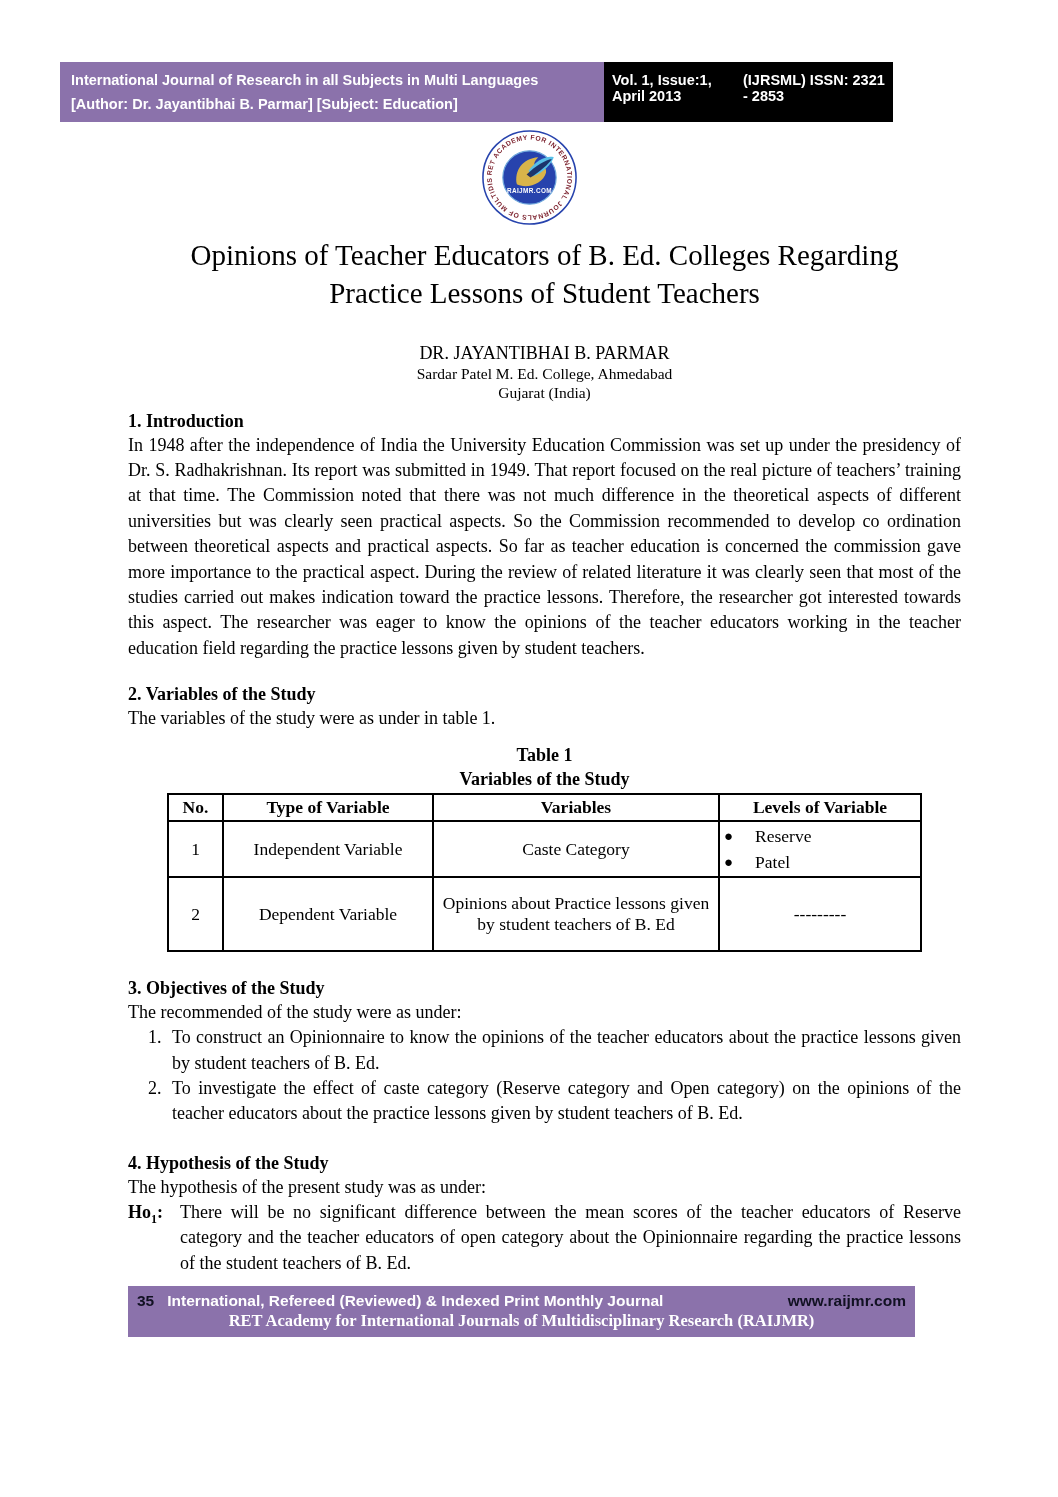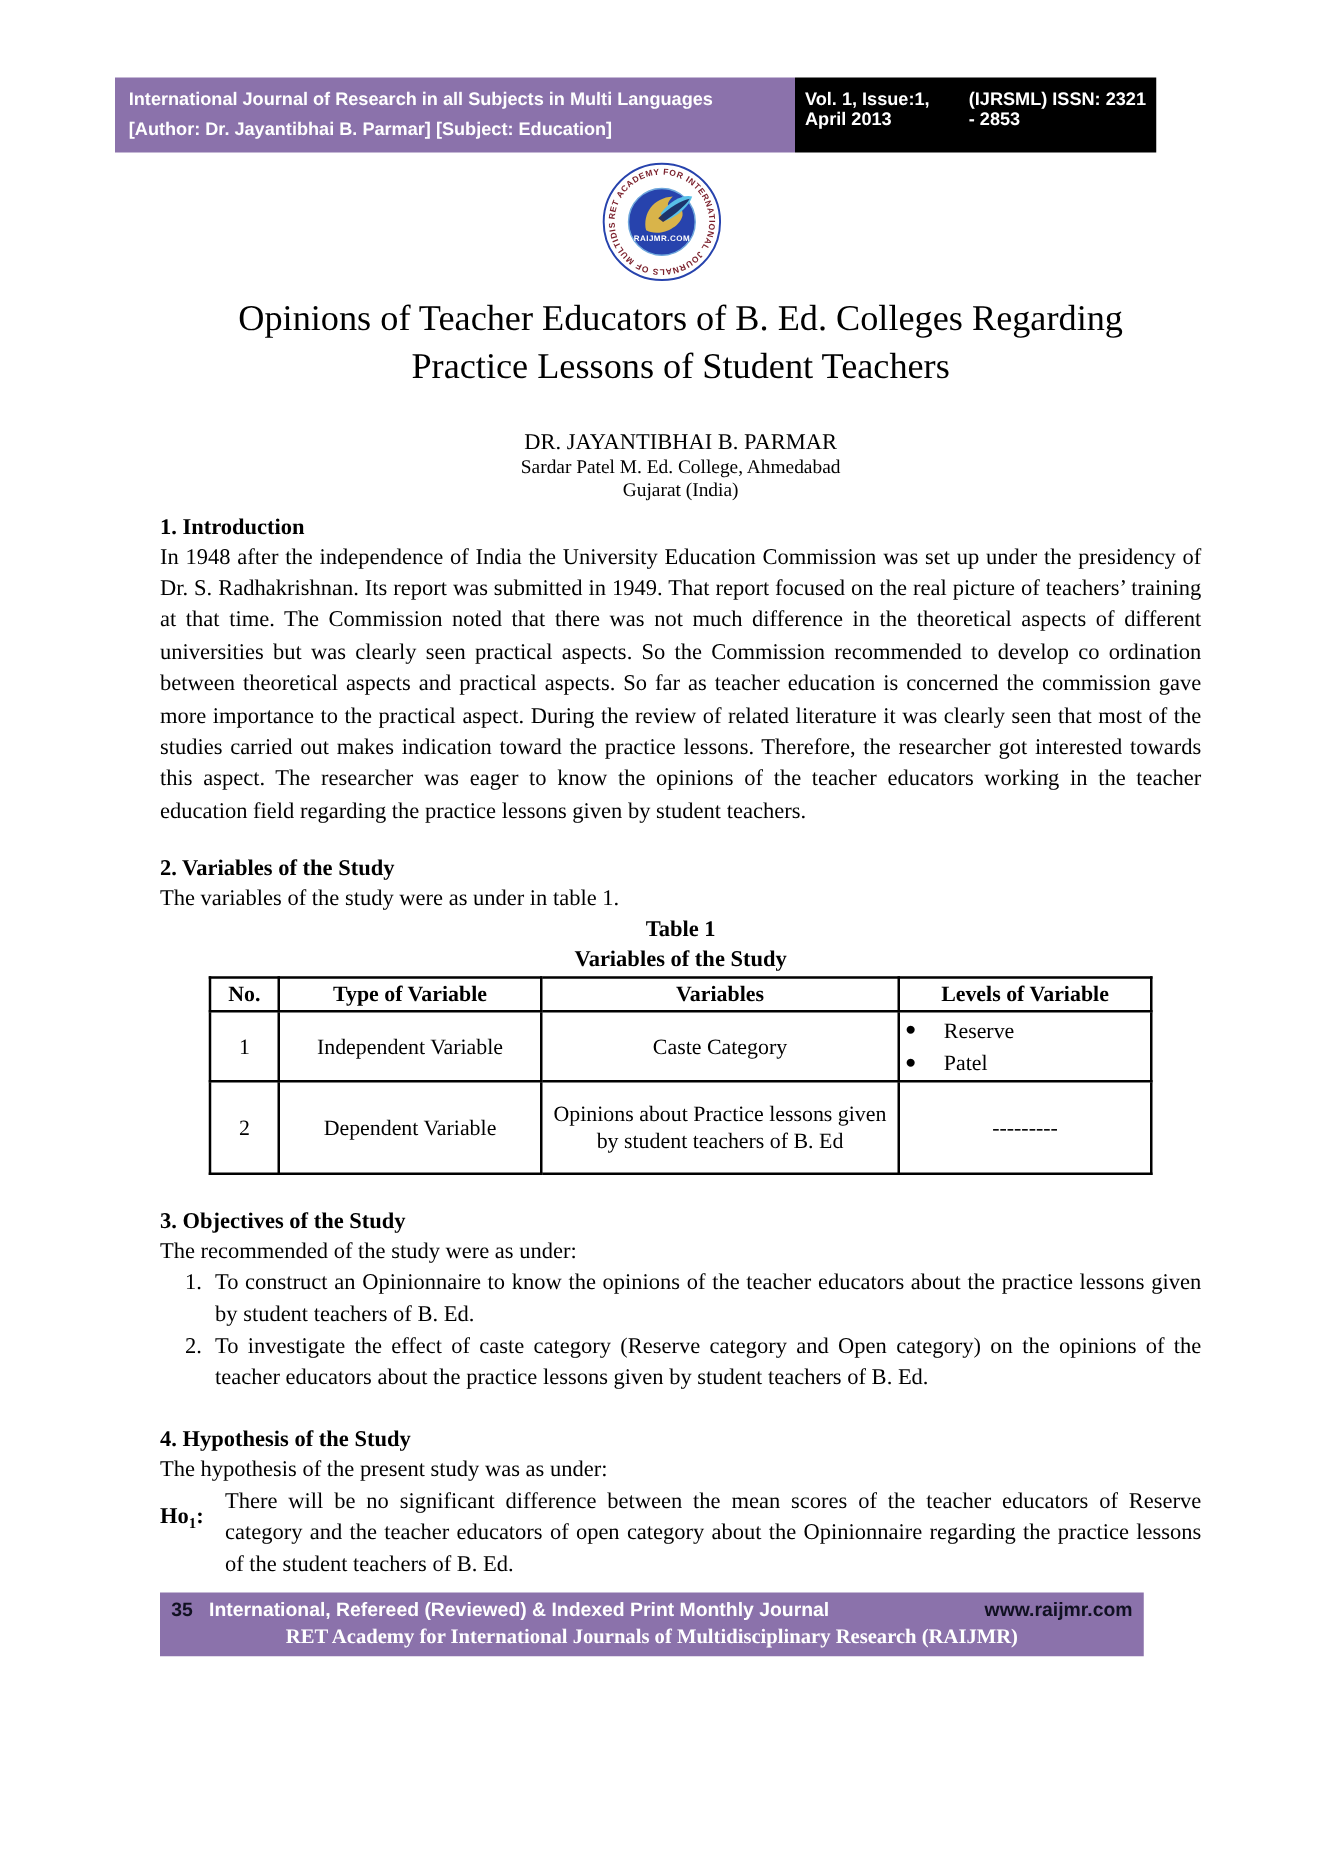--- a/index.html
+++ b/index.html
@@ -41,42 +41,42 @@
 
   
   .sec-h { font-weight:bold; font-size:18px; line-height:24px; }
   .lead  { font-size:18px; line-height:25px; }
   .body-p { font-size:18px; line-height:25.4px; text-align:justify; }
   .mt-intro   { margin-top:6px; }
   .mt-sec2    { margin-top:21px; }
   .mt-sec34   { margin-top:24px; }
 
   
-  .tbl-caption { text-align:center; font-weight:bold; font-size:18px; line-height:24px; }
+  .tbl-caption { margin-top:12px; text-align:center; font-weight:bold; font-size:18px; line-height:24px; }
   table.vars {
     margin:2px 0 0 39px; border-collapse:collapse; table-layout:fixed;
     width:753px; font-size:17.5px;
   }
   table.vars th, table.vars td {
     border:2px solid #000; text-align:center; vertical-align:middle; padding:1px 4px;
   }
   table.vars th { font-weight:bold; height:27px; }
   .col-no{width:55px;} .col-type{width:210px;} .col-var{width:286px;} .col-lev{width:202px;}
   .row1 td { height:54px; } .row2 td { height:74px; }
   td.levels-cell { text-align:left; padding-left:38px; }
   .bullet-item { display:flex; align-items:center; line-height:26px; }
   .bullet-dot { font-size:15px; margin-right:22px; }
 
   
   .obj-item { position:relative; padding-left:44px; }
   .obj-num  { position:absolute; left:20px; }
 
   
   .hyp-row { position:relative; padding-left:52px; }
-  .hyp-label { position:absolute; left:0; top:12px; font-weight:bold; }
+  .hyp-label { position:absolute; left:0; top:0; font-weight:bold; }
   .hyp-label sub { font-size:12px; }
 
   
   .footer {
     margin:10px 0 0 128px; width:787px; height:51px; background:var(--purple);
     padding:6px 9px 4px 9px;
   }
   .footer-line1 {
     display:flex; align-items:baseline;
     font-family:"Liberation Sans", sans-serif; font-weight:bold; font-size:15.5px;
@@ -87,21 +87,21 @@
   .footer-line2 {
     margin-top:1px; text-align:center; color:#ffffff;
     font-family:"Liberation Serif", serif; font-weight:bold; font-size:16.5px;
   }
 </style>
 </head>
 <body>
 
 <div class="page" style="--purple:#8B72AB;">
 
-  <div class="content hdr" style="margin-left:92px;">
+  <div class="content hdr" style="margin-left:60px;">
     <div class="hdr-left">
       <div>International Journal of Research in all Subjects in Multi Languages</div>
       <div>[Author: Dr. Jayantibhai B. Parmar] [Subject: Education]</div>
     </div>
     <div class="hdr-right">
       <div>Vol. 1, Issue:1, April  2013</div>
       <div>(IJRSML)  ISSN: 2321 - 2853</div>
     </div>
   </div>
 

